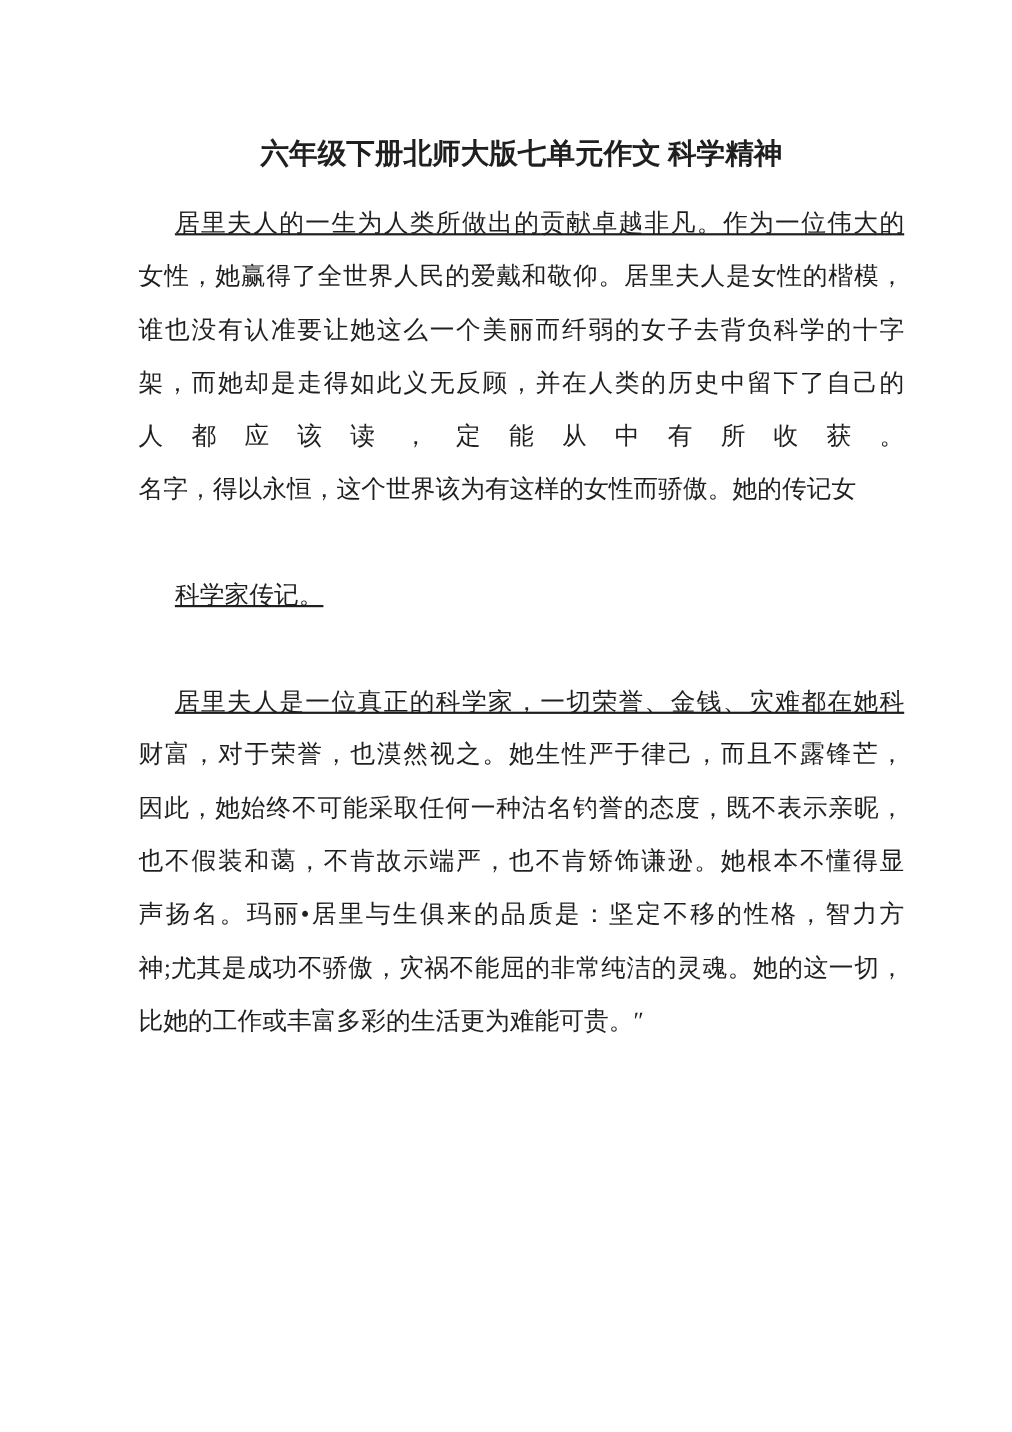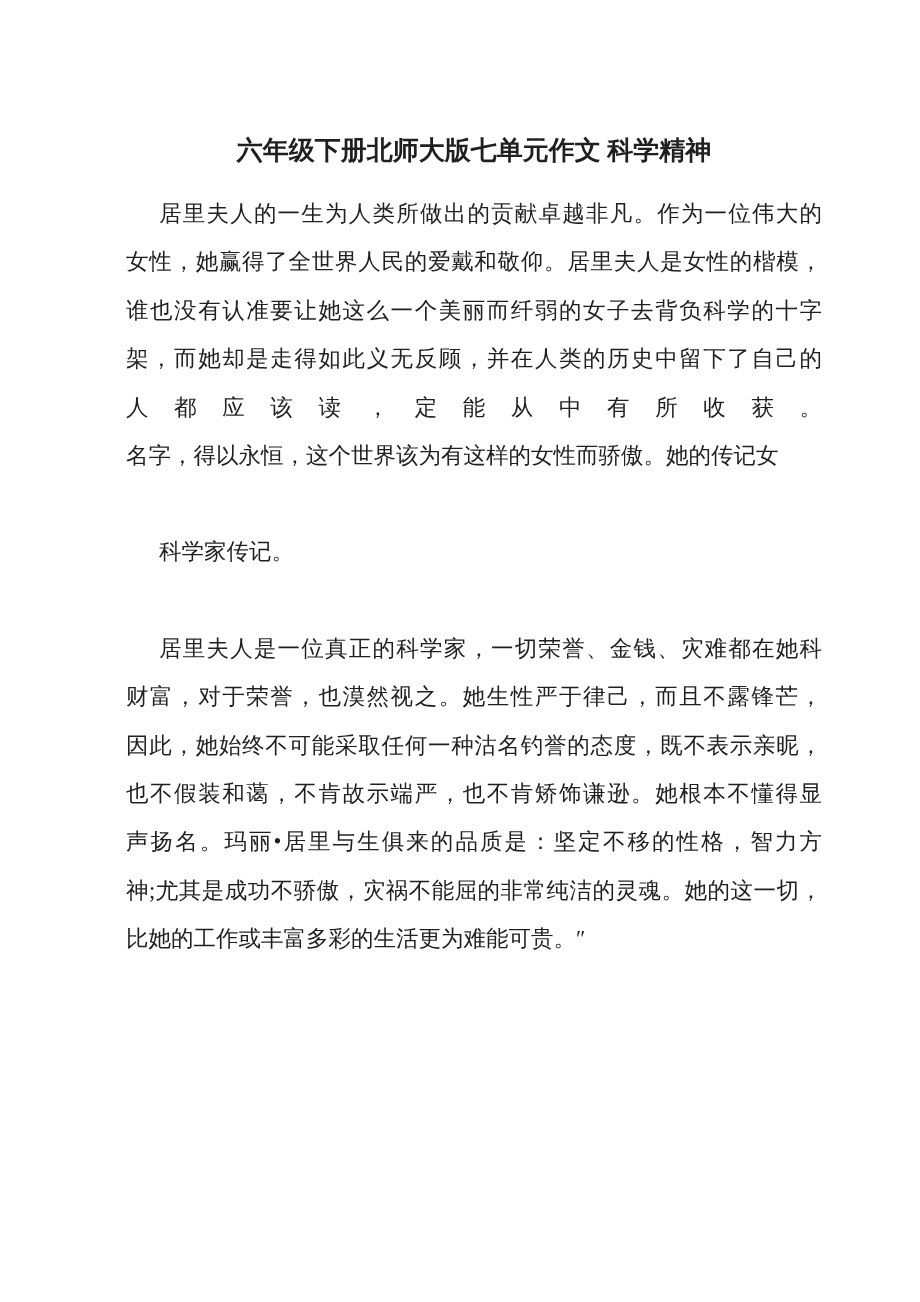--- a/index.html
+++ b/index.html
@@ -9,22 +9,21 @@
   }
   .page {
     position: relative;
     width: 920px;
     height: 1302px;
     background: #ffffff;
     font-family: "Liberation Serif", "DejaVu Serif", serif;
     overflow: hidden;
   }
   .content {
-    padding: 88px 98px 0 126px;
-    margin-top: 43px;
+    padding: 120px 98px 0 126px;
   }
   .doc-title {
     margin: 0 0 19px 0;
     font-size: 26px;
     line-height: 40px;
     font-weight: 700;
     text-align: center;
     white-space: pre;
   }
   .para {
@@ -36,20 +35,21 @@
   .tline {
     font-size: 22.5px;
     line-height: 48.4px;
     height: 48.4px;
     text-align: justify;
     text-align-last: justify;
     overflow: visible;
   }
   .para .tline:first-child {
     text-indent: 33px;
+    text-decoration: underline;
   }
   .para .tline:last-child {
     text-align-last: left;
   }
 </style>
 </head>
 <body>
 
 <div class="page" style="background: rgb(255, 255, 255); color: rgb(31, 31, 31);">
   <div class="content">

